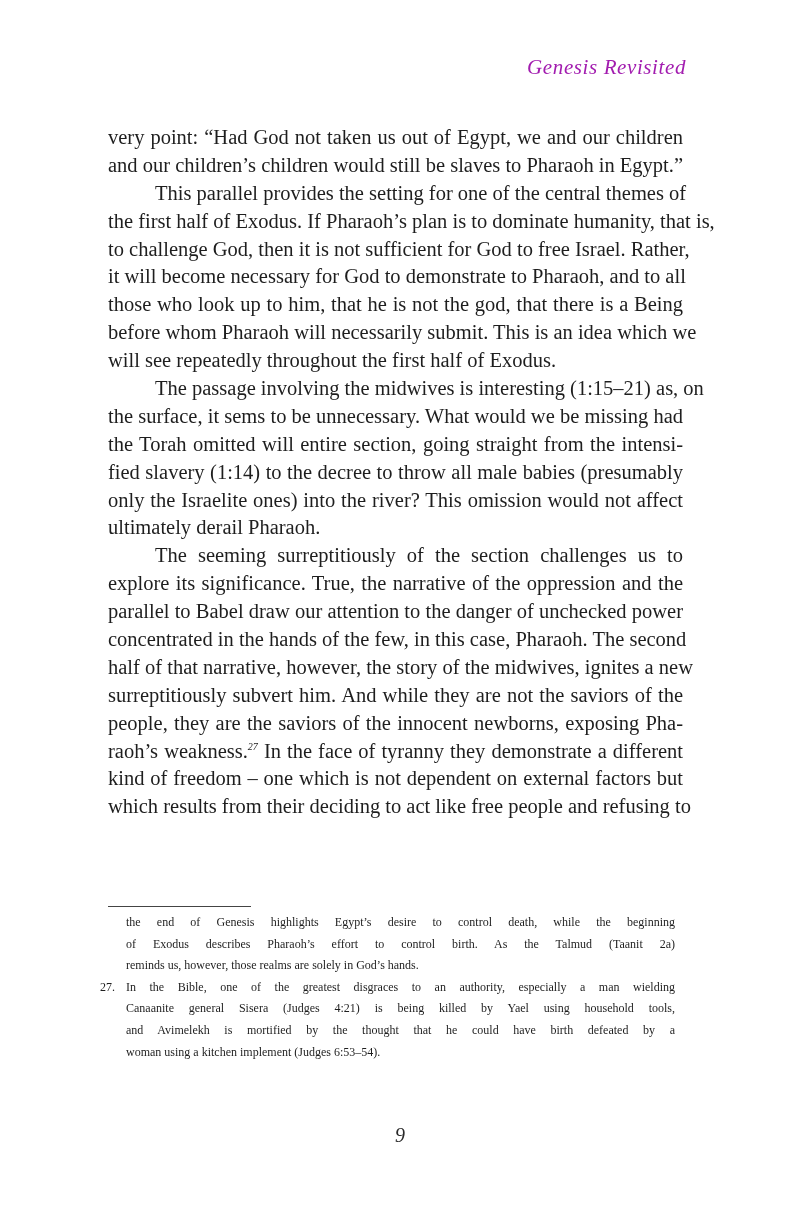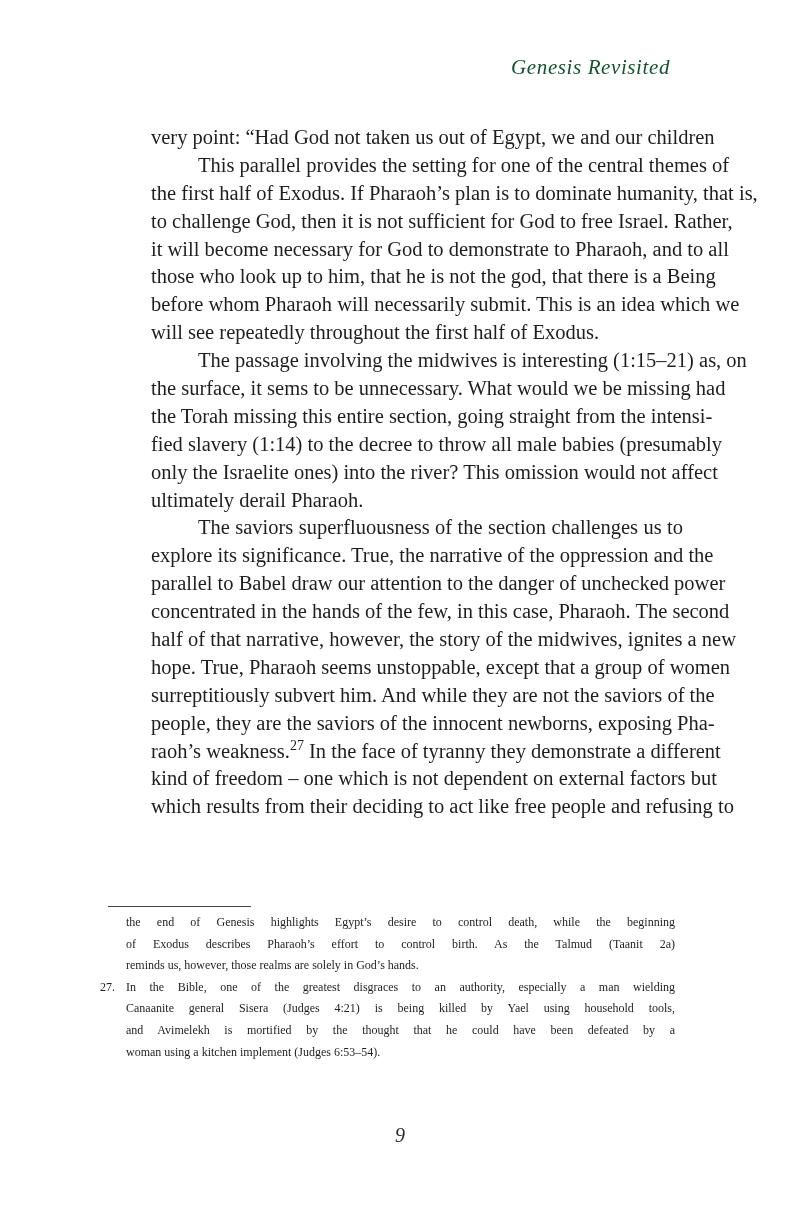--- a/index.html
+++ b/index.html
@@ -11,54 +11,54 @@
       width: 800px;
       height: 1230px;
       position: relative;
       overflow: hidden;
       font-family: "Liberation Serif", "DejaVu Serif", serif;
       color: #1e1e1e;
     }
     .running-head {
       position: absolute;
       top: 55px;
-      right: 130px;
+      right: 114px;
       font-style: italic;
       font-size: 21px;
       letter-spacing: 0.6px;
-      color: #14532d;
+      color: #a21caf;
     }
     .body-text {
       position: absolute;
       top: 124px;
       left: 108px;
       width: 575px;
       font-size: 20.5px;
       line-height: 27.9px;
     }
     .line {
       display: block;
       white-space: nowrap;
       text-align: justify;
       text-align-last: justify;
       height: 27.9px;
-      margin-left: 43px;
     }
     .line.last {
       text-align-last: left;
     }
     .line.indent {
       padding-left: 47px;
     }
     sup.fnref {
-      font-size: 14px;
+      font-size: 10px;
       vertical-align: 0;
       position: relative;
       top: -8px;
       line-height: 0;
+      font-style: italic;
     }
     .rule {
       position: absolute;
       top: 906px;
       left: 108px;
       width: 143px;
       border-top: 1px solid #444;
     }
     .footnotes {
       position: absolute;
@@ -98,68 +98,68 @@
 <body>
 
 <div>
 
   <div class="running-head">Genesis Revisited</div>
 
   <div class="body-text">
 
     <div>
       <span class="line">very point: “Had God not taken us out of Egypt, we and our children</span>
+      <span class="line last">and our children’s children would still be slaves to Pharaoh in Egypt.”</span>
     </div>
 
     <div>
       <span class="line indent">This parallel provides the setting for one of the central themes of</span>
       <span class="line">the first half of Exodus. If Pharaoh’s plan is to dominate humanity, that is,</span>
       <span class="line">to challenge God, then it is not sufficient for God to free Israel. Rather,</span>
       <span class="line">it will become necessary for God to demonstrate to Pharaoh, and to all</span>
       <span class="line">those who look up to him, that he is not the god, that there is a Being</span>
       <span class="line">before whom Pharaoh will necessarily submit. This is an idea which we</span>
       <span class="line last">will see repeatedly throughout the first half of Exodus.</span>
     </div>
 
     <div>
       <span class="line indent">The passage involving the midwives is interesting (1:15–21) as, on</span>
       <span class="line">the surface, it sems to be unnecessary. What would we be missing had</span>
-      <span class="line">the Torah missing this entire section, going straight from the intensi-</span>
+      <span class="line">the Torah omitted will entire section, going straight from the intensi-</span>
       <span class="line">fied slavery (1:14) to the decree to throw all male babies (presumably</span>
       <span class="line">only the Israelite ones) into the river? This omission would not affect</span>
       <span class="line last">ultimately derail Pharaoh.</span>
     </div>
 
     <div>
-      <span class="line indent">The saviors superfluousness of the section challenges us to</span>
+      <span class="line indent">The seeming surreptitiously of the section challenges us to</span>
       <span class="line">explore its significance. True, the narrative of the oppression and the</span>
       <span class="line">parallel to Babel draw our attention to the danger of unchecked power</span>
       <span class="line">concentrated in the hands of the few, in this case, Pharaoh. The second</span>
       <span class="line">half of that narrative, however, the story of the midwives, ignites a new</span>
-      <span class="line">hope. True, Pharaoh seems unstoppable, except that a group of women</span>
       <span class="line">surreptitiously subvert him. And while they are not the saviors of the</span>
       <span class="line">people, they are the saviors of the innocent newborns, exposing Pha-</span>
       <span class="line"><span>raoh’s weakness.</span><sup class="fnref">27</sup><span> In the face of tyranny they demonstrate a different</span></span>
       <span class="line">kind of freedom – one which is not dependent on external factors but</span>
       <span class="line">which results from their deciding to act like free people and refusing to</span>
     </div>
   </div>
 
   <div class="rule"></div>
 
   <div class="footnotes">
     <div class="fn-block">
       <span class="fn-line">the end of Genesis highlights Egypt’s desire to control death, while the beginning</span>
       <span class="fn-line">of Exodus describes Pharaoh’s effort to control birth. As the Talmud (Taanit 2a)</span>
       <span class="fn-line last">reminds us, however, those realms are solely in God’s hands.</span>
     </div>
     <div class="fn-block">
       <span class="fn-num">27.</span>
       <span class="fn-line">In the Bible, one of the greatest disgraces to an authority, especially a man wielding</span>
       <span class="fn-line">Canaanite general Sisera (Judges 4:21) is being killed by Yael using household tools,</span>
-      <span class="fn-line">and Avimelekh is mortified by the thought that he could have been defeated by a</span>
+      <span class="fn-line">and Avimelekh is mortified by the thought that he could have birth defeated by a</span>
       <span class="fn-line last">woman using a kitchen implement (Judges 6:53–54).</span>
     </div>
   </div>
 
   <div class="folio">9</div>
 
 </div>
 
 </body></html>

